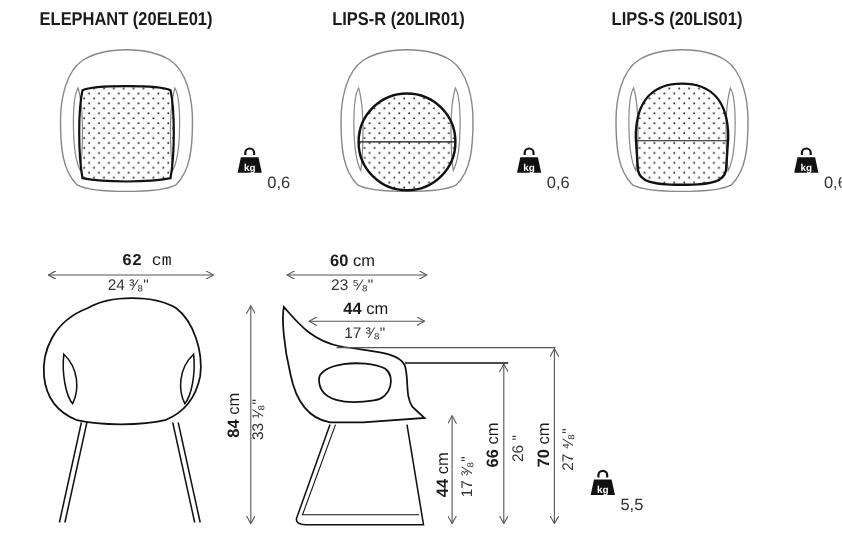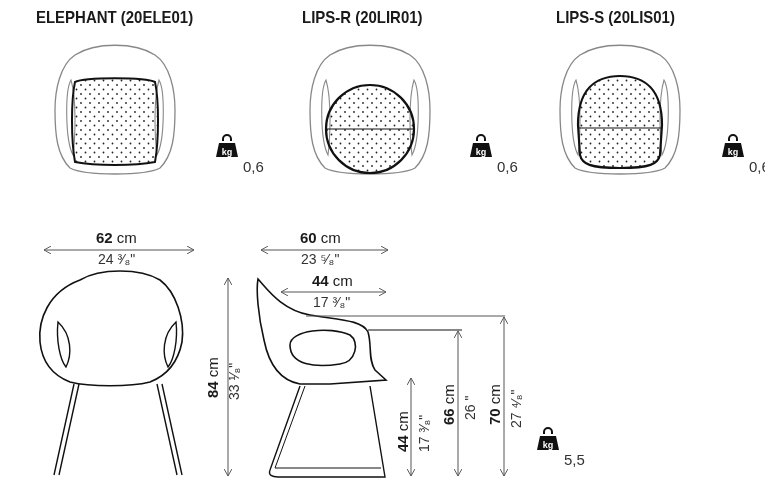--- a/index.html
+++ b/index.html
@@ -97,21 +97,21 @@
 <div class="kg" style="left:466px;top:160px">
     <span class="val">0,6</span>
   </div>
 <div class="kg" style="left:718px;top:160px">
     <span class="val">0,6</span>
   </div>
 <div class="kg" style="left:533px;top:453px">
     <span class="val">5,5</span>
   </div>
 
-<div style="position:absolute;left:96px;top:229px;font-size:15px;"><b>62</b> <span>cm</span></div>
+<div style="position:absolute;left:111px;top:229px;font-size:15px;font-family:Liberation Mono, monospace;"><b>62</b> <span>cm</span></div>
 <div style="position:absolute;left:98px;top:251px;font-size:14px;color:#333">24 ³⁄₈"</div>
 
 <div style="position:absolute;left:204px;top:398px;transform:rotate(-90deg);transform-origin:left top;font-size:15px;white-space:nowrap"><b>84</b> <span>cm</span></div>
 <div style="position:absolute;left:226px;top:400px;transform:rotate(-90deg);transform-origin:left top;font-size:14px;color:#333;white-space:nowrap">33 ¹⁄₈"</div>
 
 <div style="position:absolute;left:300px;top:229px;font-size:15px;"><b>60</b> <span>cm</span></div>
 <div style="position:absolute;left:301px;top:251px;font-size:14px;color:#333">23 ⁵⁄₈"</div>
 
 <div style="position:absolute;left:312px;top:272px;font-size:15px;"><b>44</b> <span>cm</span></div>
 <div style="position:absolute;left:313px;top:294px;font-size:14px;color:#333">17 ³⁄₈"</div>

